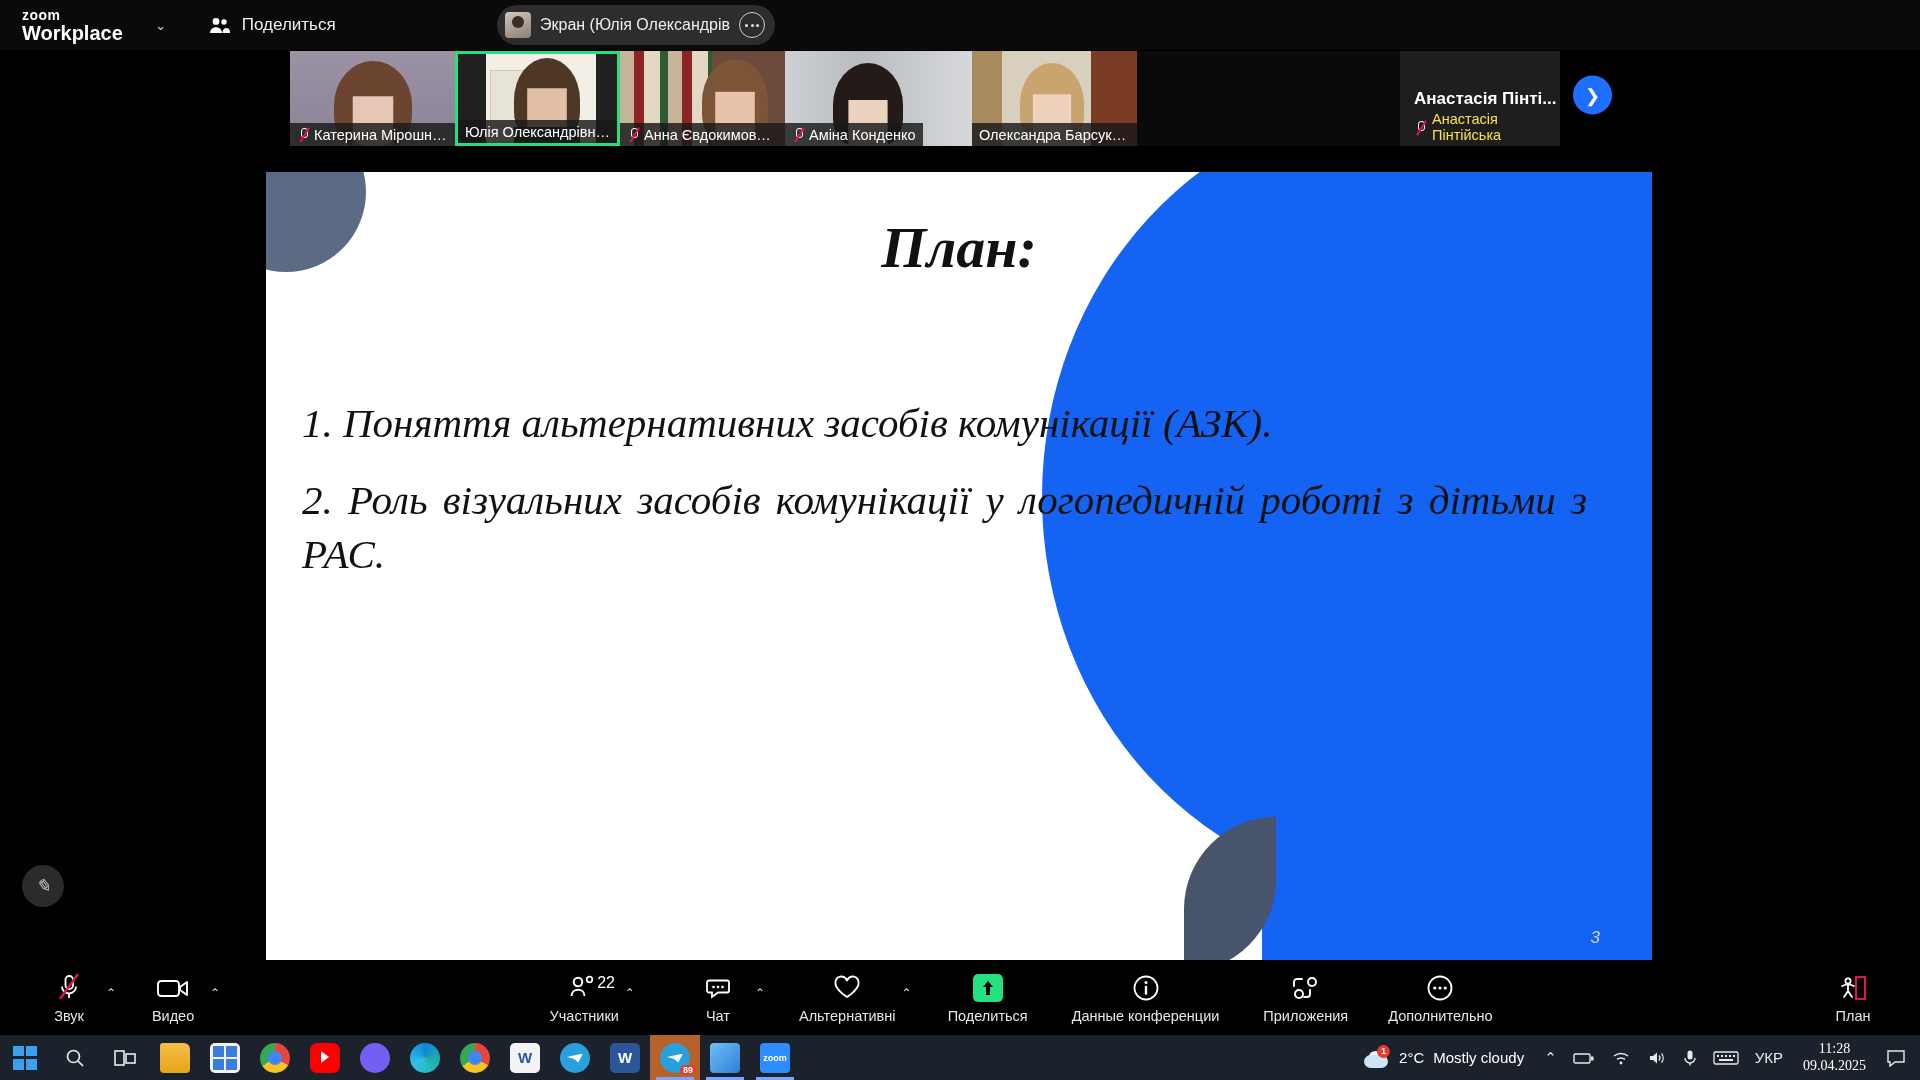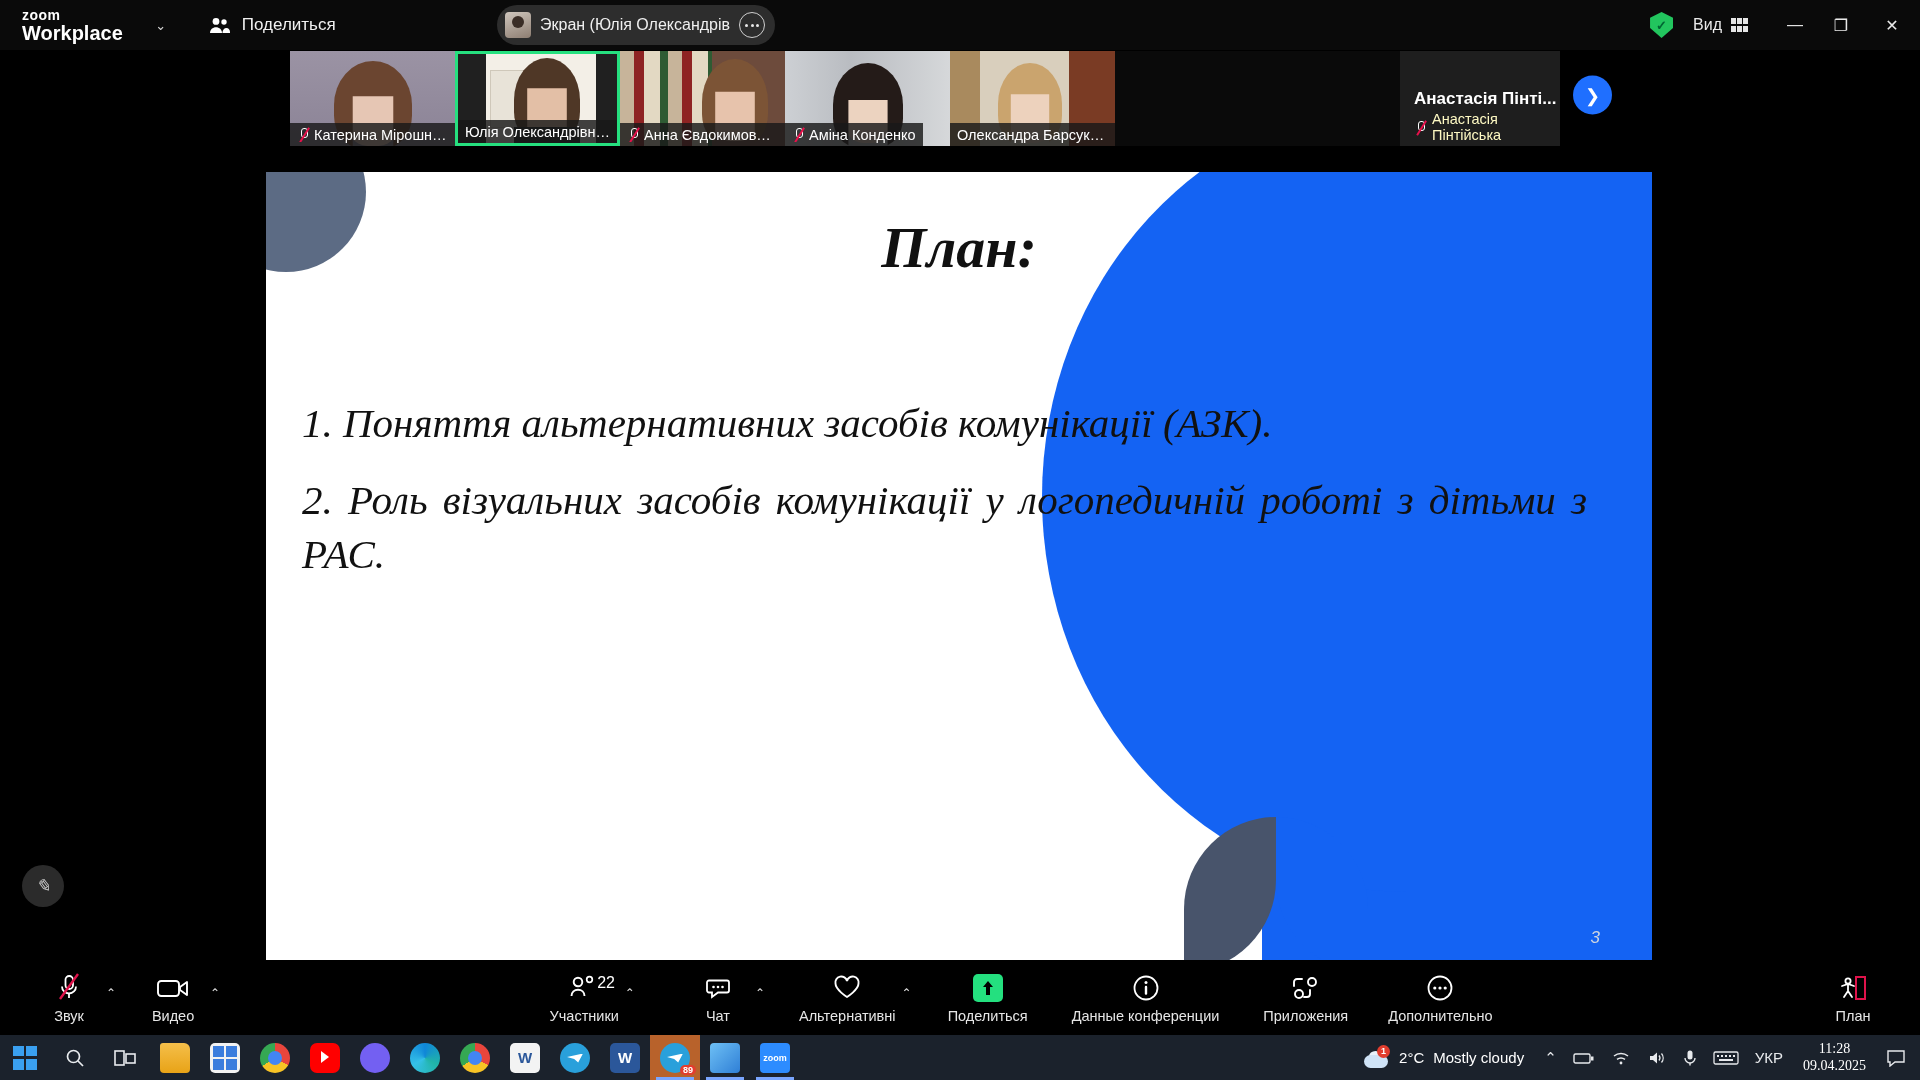--- a/index.html
+++ b/index.html
@@ -55,21 +55,21 @@
   .thumb .name span{ font-size:14.5px; color:#fff; overflow:hidden; text-overflow:ellipsis; }
   .micoff{ width:13px; height:15px; flex:0 0 13px; position:relative; }
   .micoff::before{ content:""; position:absolute; left:4px; top:1px; width:5px; height:8px;
                    border-radius:3px; border:1.6px solid #fff; }
   .micoff::after{ content:""; position:absolute; left:-1px; top:7px; width:17px; height:1.8px;
                   background:#e8114b; transform:rotate(-58deg); transform-origin:center; }
   .np{ position:absolute; right:0; top:0; width:160px; height:95px; background:#1e1e1e;
        display:flex; align-items:center; padding-left:14px; }
   .np .nm{ font-size:17px; font-weight:700; color:#fff; white-space:nowrap; overflow:hidden; }
   .np .sub{ position:absolute; left:14px; bottom:3px; display:flex; align-items:center; gap:5px; }
-  .np .sub span{ font-size:14.5px; color:#fef9c3; }
+  .np .sub span{ font-size:14.5px; color:#fde047; }
   .nextbtn{ position:absolute; left:1573px; top:95px; width:39px; height:39px; border-radius:50%;
             background:#1f6fff; display:flex; align-items:center; justify-content:center;
             color:#fff; font-size:18px; cursor:pointer; transform:translateY(-50%); }
 
   
   .stage{ position:absolute; left:0; top:147px; width:1920px; height:808px; background:#000;font-style:italic; }
   .slide{ position:absolute; left:266px; top:25px; width:1386px; height:798px;
           background:#fff; overflow:hidden; }
   .blob-blue{ position:absolute; right:-120px; top:-70px; width:730px; height:790px;
               background:#1463f3; border-radius:50% 0 0 50%/50% 0 0 50%; }
@@ -149,37 +149,20 @@
   <div class="share-pill">
     <div class="ava"></div>
     <div class="txt">Экран (Юлія Олександрівна Сід</div>
     <div class="pill-more">
         <i></i>
         <i></i>
         <i></i>
       </div>
   </div>
 
-  <div class="tb-right">
-    <div class="shield"></div>
-    <div class="vid-btn">
-      <span class="lbl">Вид</span>
-      <span class="grid-ico">
-        <b></b>
-          <b></b>
-          <b></b>
-          <b></b>
-          <b></b>
-          <b></b>
-      </span>
-    </div>
-    <div class="wbtn">—</div>
-    <div class="wbtn">❐</div>
-    <div class="wbtn close">✕</div>
-  </div>
 </div>
 
 <div class="strip">
 
   <div class="thumb" style="width:165px;margin-left:0">
     <div class="feed" style="background:linear-gradient(180deg,#9b93a4 0%,#8b8396 100%)">
       <div style="position:absolute;left:54px;top:16px;width:58px;height:79px;border-radius:50% 50% 40% 40%;background:#e6c6b4"></div>
       <div style="position:absolute;left:44px;top:10px;width:78px;height:88px;border-radius:50% 50% 38% 38%;background:#6b4530;clip-path:polygon(0 0,100% 0,100% 100%,76% 100%,76% 40%,24% 40%,24% 100%,0 100%)"></div>
     </div>
     <div class="name">
@@ -206,21 +189,21 @@
       <div style="position:absolute;left:0;top:0;width:92px;height:95px;background:repeating-linear-gradient(90deg,#c7b49a 0 14px,#8e2323 14px 24px,#e3d9c3 24px 40px,#2e5b33 40px 48px)"></div>
       <div style="position:absolute;left:88px;top:14px;width:54px;height:76px;border-radius:50% 50% 42% 42%;background:#e7c3ac"></div>
       <div style="position:absolute;left:82px;top:8px;width:66px;height:86px;border-radius:50% 50% 36% 36%;background:#7c5436;clip-path:polygon(0 0,100% 0,100% 100%,80% 100%,80% 38%,20% 38%,20% 100%,0 100%)"></div>
     </div>
     <div class="name">
       <span class="micoff"></span>
       <span>Анна Євдокимова (С...</span>
     </div>
   </div>
 
-  <div class="thumb" style="width:165px">
+  <div class="thumb" style="width:187px">
     <div class="feed" style="background:linear-gradient(90deg,#cdd0d4,#b9bcc1 40%,#d6d8da)">
       <div style="position:absolute;left:56px;top:20px;width:54px;height:72px;border-radius:50% 50% 42% 42%;background:#ecd3c0"></div>
       <div style="position:absolute;left:48px;top:12px;width:70px;height:84px;border-radius:50% 50% 34% 34%;background:#241b18;clip-path:polygon(0 0,100% 0,100% 100%,78% 100%,78% 44%,22% 44%,22% 100%,0 100%)"></div>
     </div>
     <div class="name">
       <span class="micoff"></span>
       <span>Аміна Конденко</span>
     </div>
   </div>
 

